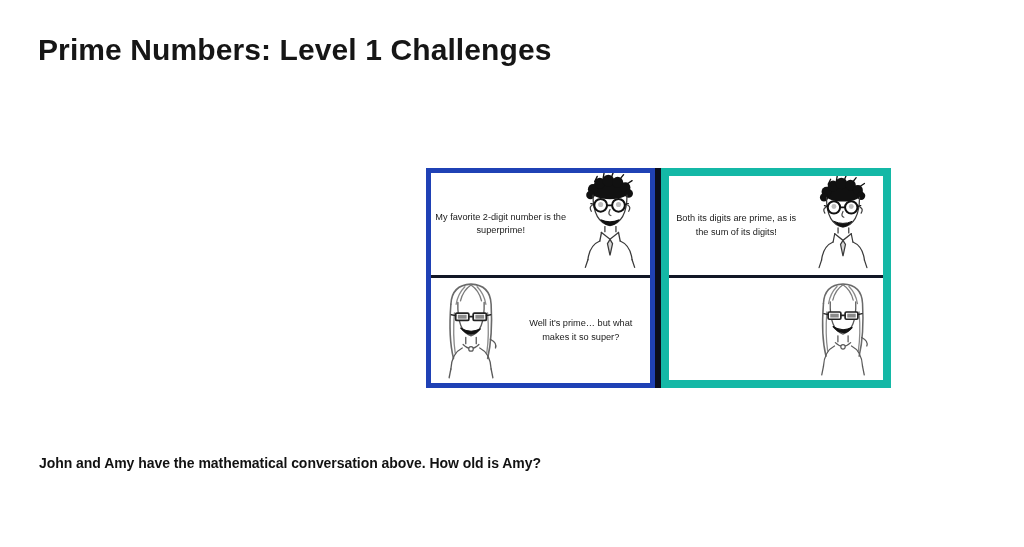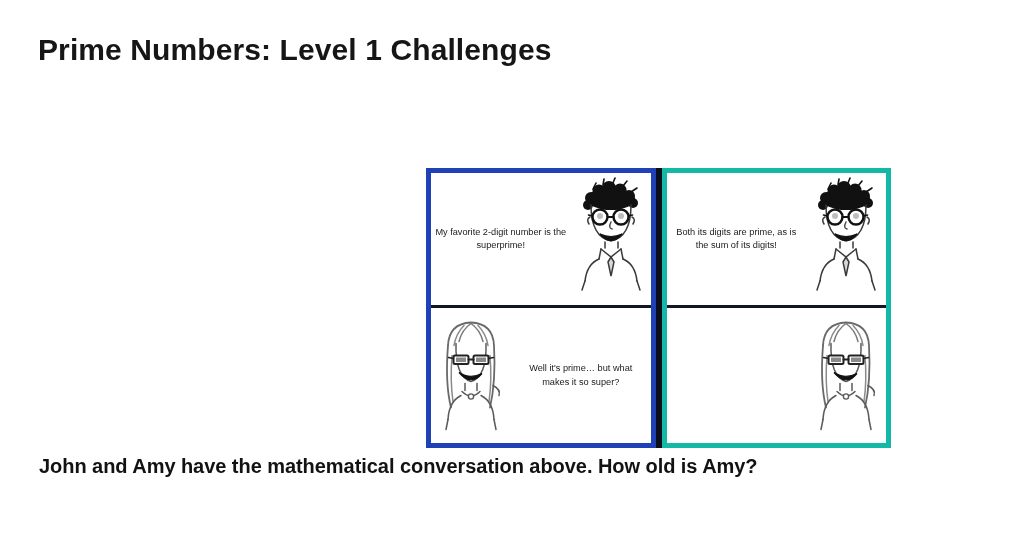--- a/index.html
+++ b/index.html
@@ -29,36 +29,36 @@
     white-space: nowrap;
     color: #161616;
   }
 
   
   .comic-strip {
     position: absolute;
     left: 426px;
     top: 168px;
     width: 465px;
-    height: 280px;
+    height: 220px;
     display: flex;
     flex-direction: row;
     background: #0b0e1c;
   }
 
   .comic-half {
     width: 50%;
     height: 100%;
     box-sizing: border-box;
     display: flex;
     flex-direction: column;
     background: #ffffff;
   }
   .comic-half.blue  { border: 5px solid #1f41b5; }
-  .comic-half.red   { border: 5px solid #14b8a6; }
+  .comic-half.red   { border: 8px solid #14b8a6; }
 
   .comic-half.blue  { margin-right: 3px; }
   .comic-half.red   { margin-left: 3px; }
 
   .comic-panel {
     position: relative;
     width: 100%;
     height: 50%;
     box-sizing: border-box;
     background: #ffffff;
@@ -86,21 +86,21 @@
     height: 100%;
     position: relative;
   }
   .figure svg { display: block; width: 100%; height: 100%; }
 
   
   .caption {
     position: absolute;
     left: 39px;
     top: 455px;
-    font-size: 20px;
+    font-size: 14px;
     font-weight: 700;
     color: #121212;
     white-space: nowrap;
     letter-spacing: -0.05px;
   }
 </style>
 </head>
 <body>
 
 <div class="page-title">Prime Numbers: Level 1 Challenges</div>

